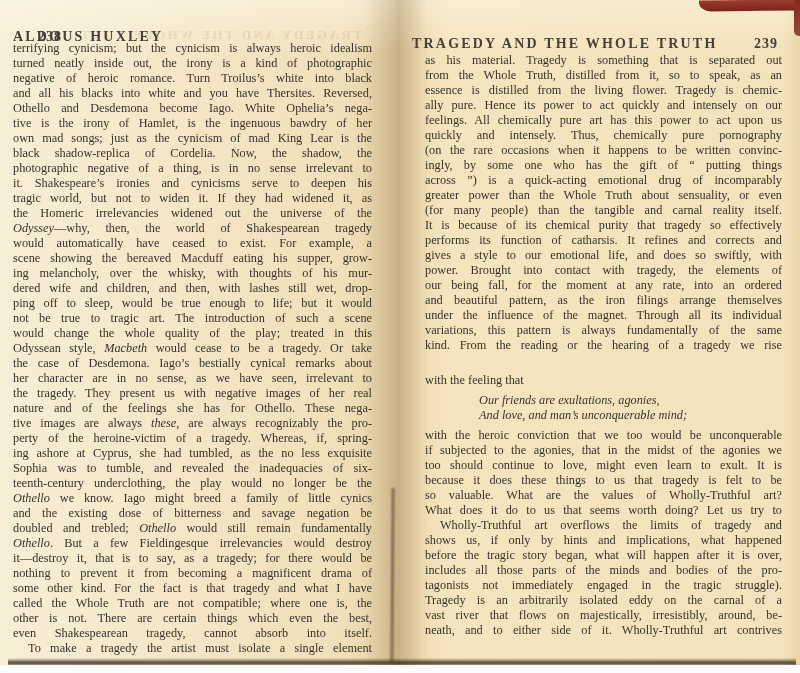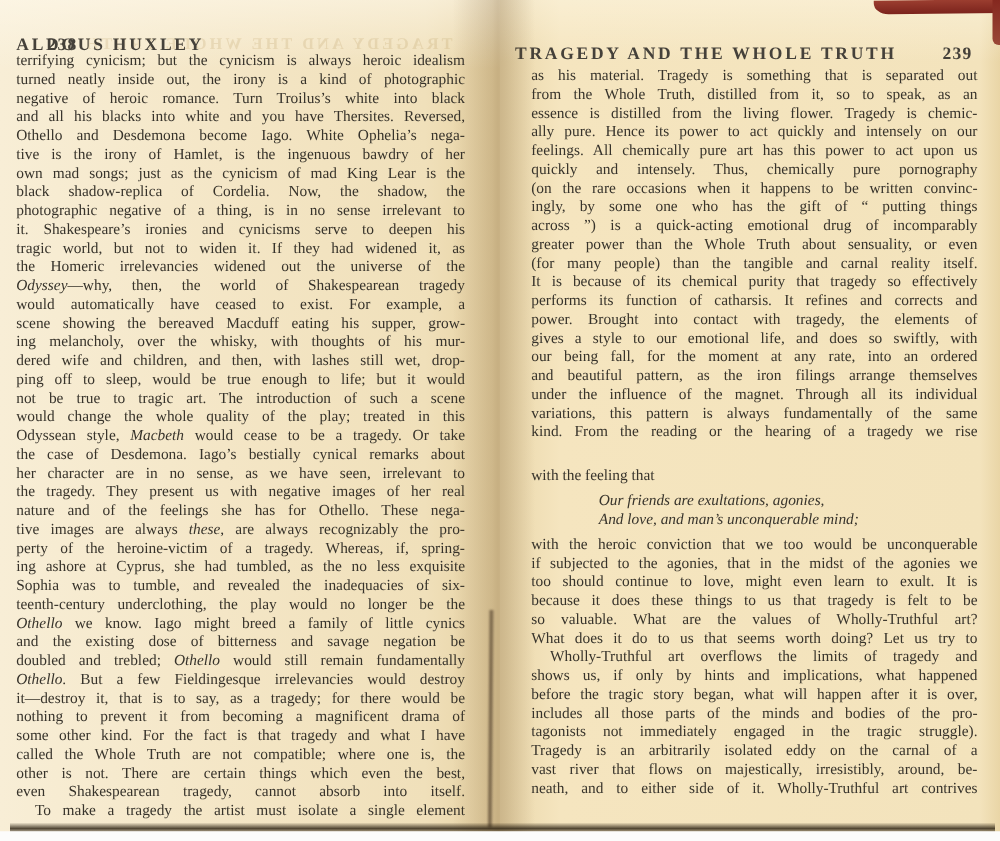--- a/index.html
+++ b/index.html
@@ -119,22 +119,22 @@
           <div class="line">ally pure. Hence its power to act quickly and intensely on our</div>
           <div class="line">feelings. All chemically pure art has this power to act upon us</div>
           <div class="line">quickly and intensely. Thus, chemically pure pornography</div>
           <div class="line">(on the rare occasions when it happens to be written convinc-</div>
           <div class="line">ingly, by some one who has the gift of “ putting things</div>
           <div class="line">across ”) is a quick-acting emotional drug of incomparably</div>
           <div class="line">greater power than the Whole Truth about sensuality, or even</div>
           <div class="line">(for many people) than the tangible and carnal reality itself.</div>
           <div class="line">It is because of its chemical purity that tragedy so effectively</div>
           <div class="line">performs its function of catharsis. It refines and corrects and</div>
+          <div class="line">gives a style to our emotional life, and does so swiftly, with</div>
           <div class="line">power. Brought into contact with tragedy, the elements of</div>
-          <div class="line">gives a style to our emotional life, and does so swiftly, with</div>
           <div class="line">our being fall, for the moment at any rate, into an ordered</div>
           <div class="line">and beautiful pattern, as the iron filings arrange themselves</div>
           <div class="line">under the influence of the magnet. Through all its individual</div>
           <div class="line">variations, this pattern is always fundamentally of the same</div>
           <div class="line">kind. From the reading or the hearing of a tragedy we rise</div>
           <div class="line ragged">with the feeling that</div>
         </div>
         <div class="block verse">
           <div class="line">Our friends are exultations, agonies,</div>
           <div class="line">And love, and man’s unconquerable mind;</div>

